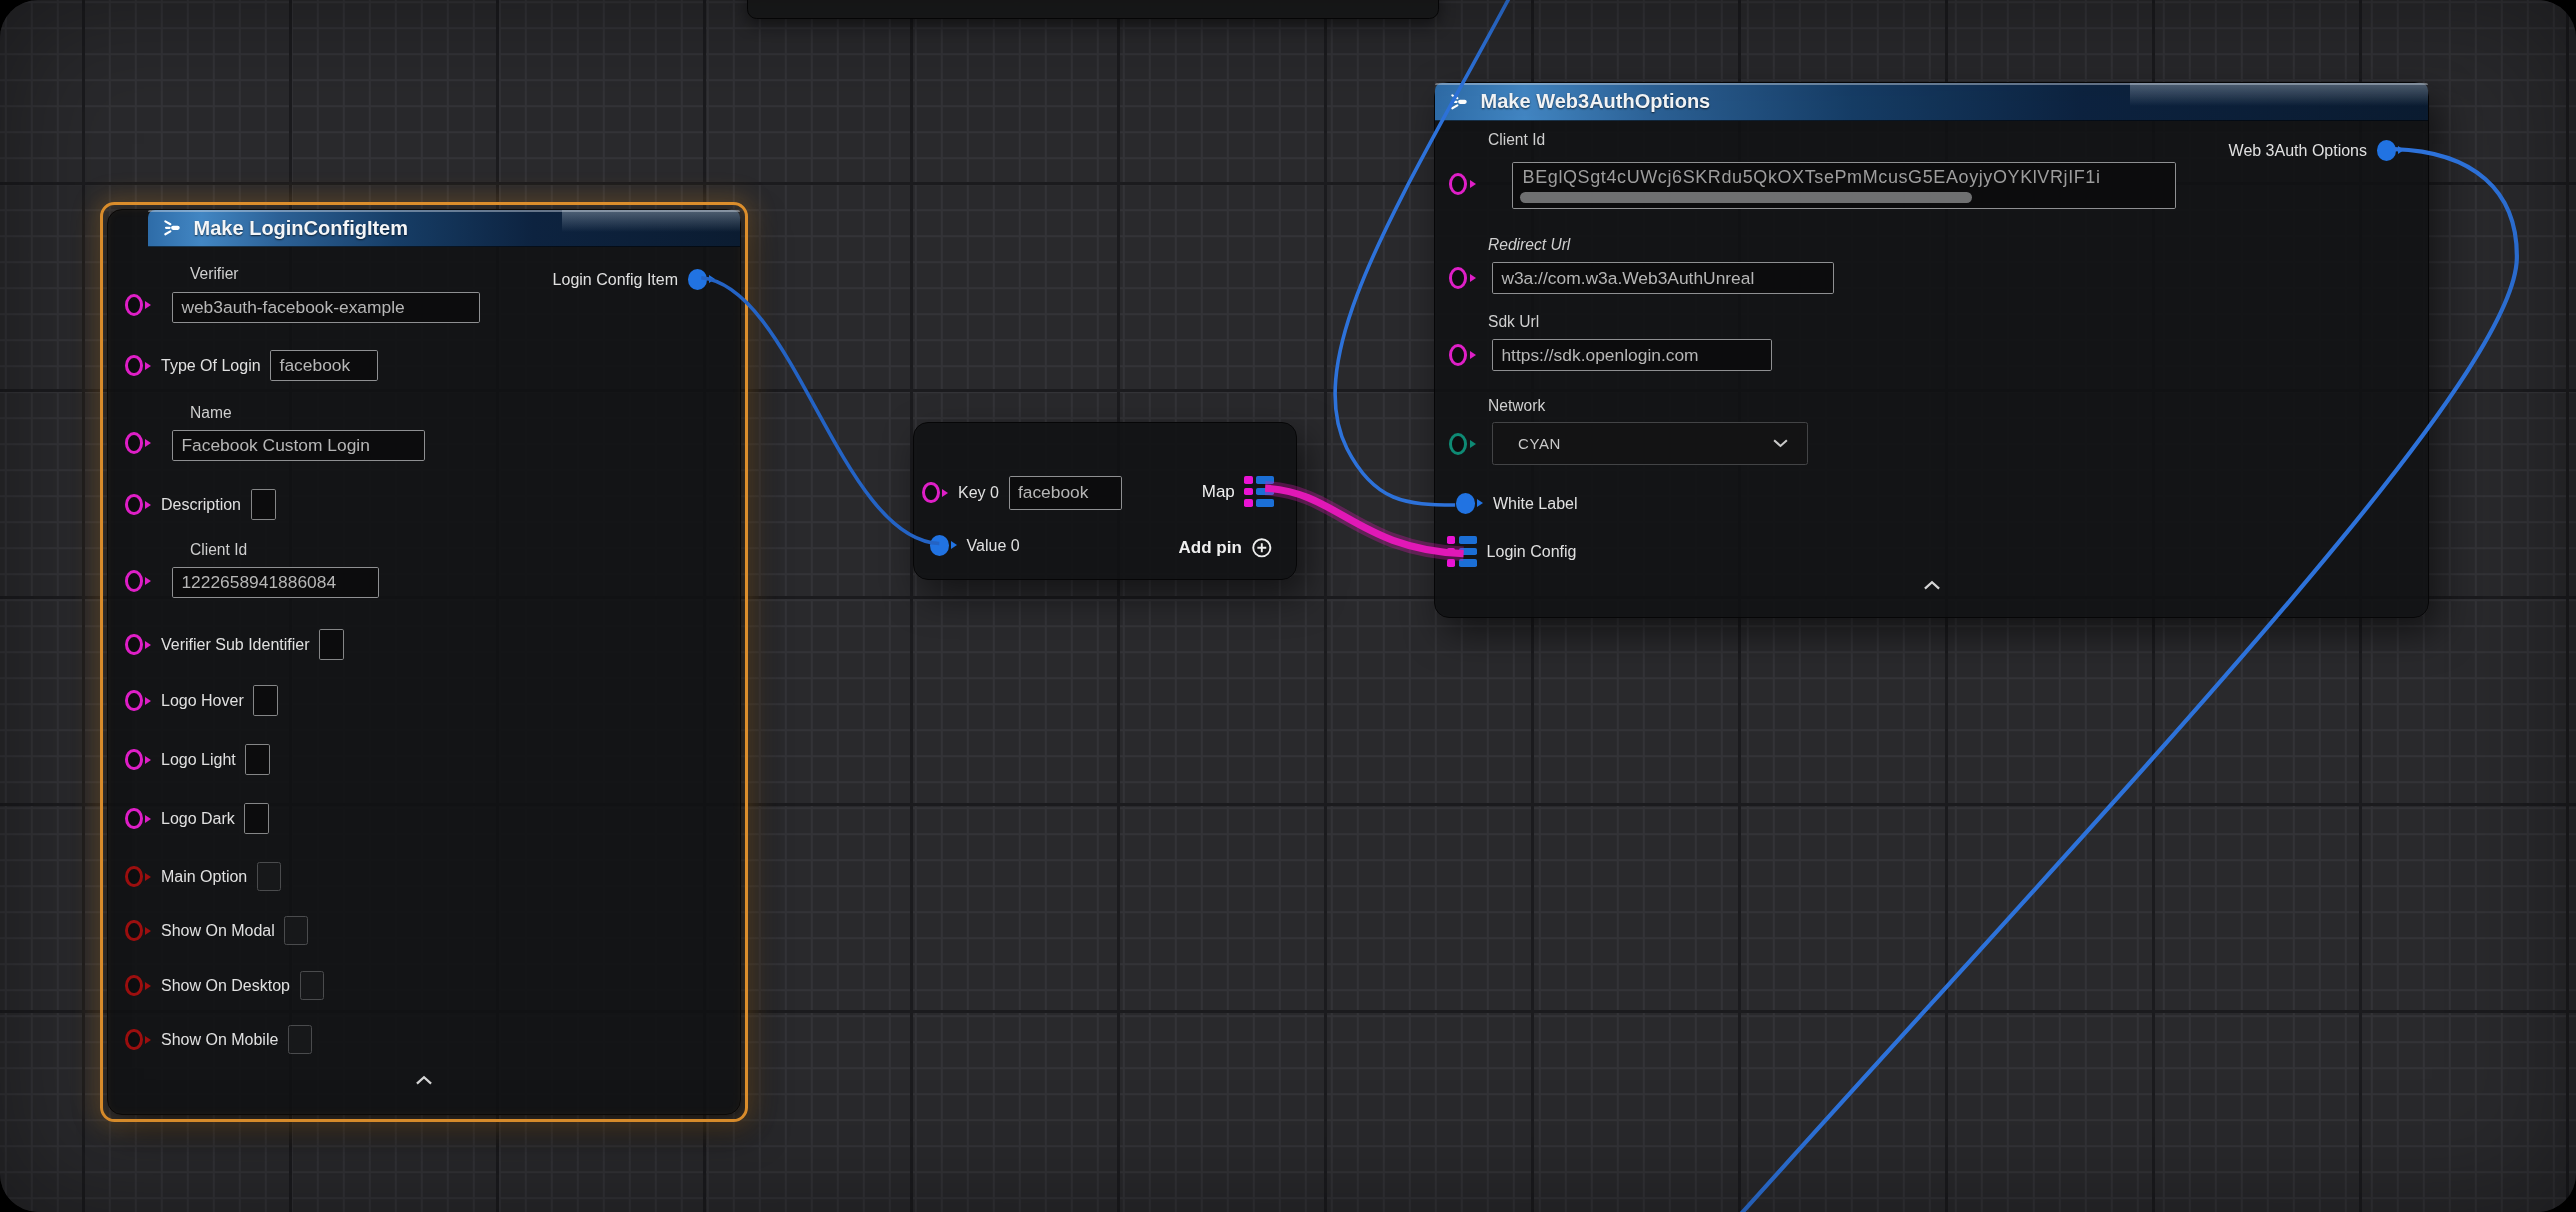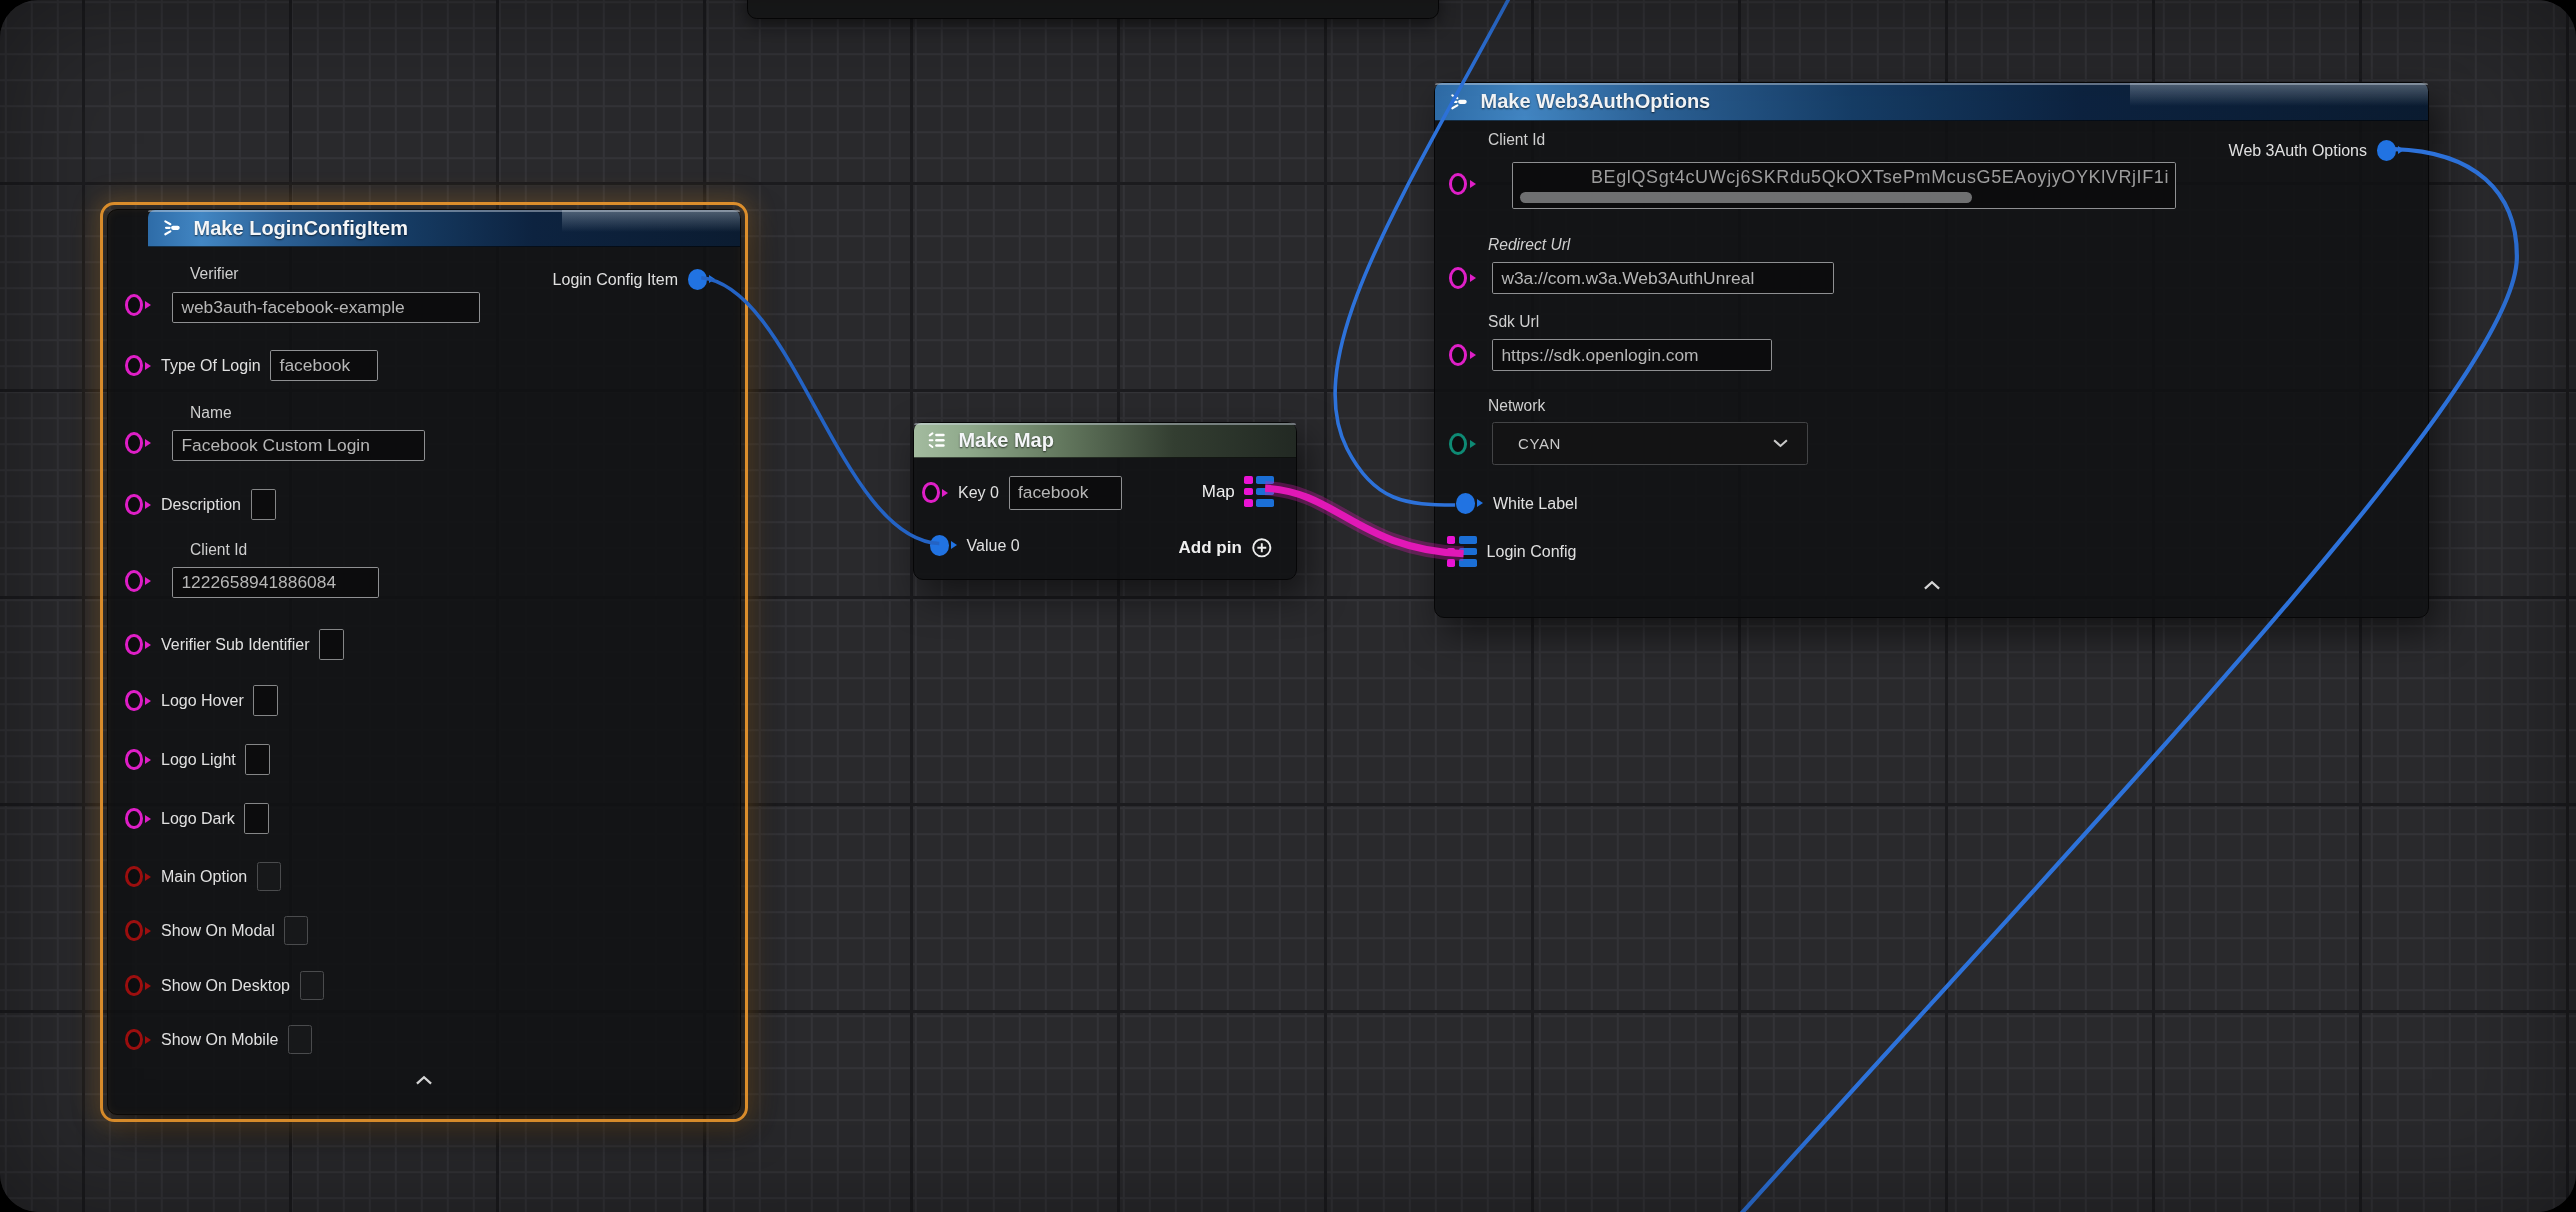--- a/index.html
+++ b/index.html
@@ -11,22 +11,22 @@
       linear-gradient(to bottom,#1b1b1e 0 3px,transparent 3px),
       linear-gradient(to right,#333337 0 1.8px,transparent 1.8px),
       linear-gradient(to bottom,#333337 0 1.8px,transparent 1.8px);
     background-size:207px 207px,207px 207px,26px 26px,26px 26px;
     background-position:82px 182px,82px 182px,4.8px 1.2px,4.8px 1.2px;}
   .vig{position:absolute;inset:0;border-radius:38px;box-shadow:inset 0 0 120px rgba(0,0,0,.40);
     pointer-events:none;z-index:40;}
   .ghost{position:absolute;left:747px;top:-14.4px;width:690px;height:31px;background:#1a1b1c;
     border:1.2px solid #070708;border-radius:9.6px;z-index:3;box-shadow:0 6px 15.6px rgba(0,0,0,.45);}
 
-  .node{position:absolute;background:rgba(16,17,19,.88);border:1.2px solid #060607;border-radius:10px;
-    box-shadow:9.6px 15.6px 36px rgba(0,0,0,.50);z-index:10;text-align:right;}
+  .node{position:absolute;background:rgba(16,17,19,.88);border:1.2px solid #060607;border-radius:15px;
+    box-shadow:9.6px 15.6px 36px rgba(0,0,0,.50);z-index:10;}
   .node.sel::before{content:"";position:absolute;inset:-8.4px;border:3.6px solid #dc8e2c;border-radius:14.4px;
     box-shadow:0 0 23px 4.8px rgba(224,146,44,.25),inset 0 0 13.2px rgba(224,146,44,.15);pointer-events:none;}
 
   .hdr{position:absolute;left:0;right:0;top:0;display:flex;align-items:center;gap:10.8px;
     padding:0 13.2px;border-radius:7.2px 7.2px 0 0;border-bottom:1.2px solid rgba(0,0,0,.6);box-sizing:border-box;}
   .hdr::before{content:"";position:absolute;left:0;right:0;top:0;height:1.8px;
     background:rgba(208,218,228,.45);border-radius:7.2px 7.2px 0 0;}
   .hdr-blue{background:linear-gradient(to right,#2e6ca8 0%,#4286c3 9%,#2c6196 22%,#163d66 42%,#0d2340 65%,#0b1c31 100%);}
   .hdr-green{background:linear-gradient(to right,#a3bb9f 0%,#8fa98b 14%,#64795f 38%,#333e31 68%,#222923 100%);}
   .hdr.sheen::after{content:"";position:absolute;top:0;right:0;width:30%;height:62%;
@@ -218,29 +218,20 @@
     </div>
 
     <div class="chev" style="top:865px;">
       <svg width="18" height="10.8" viewBox="0 0 28 16">
         <polyline points="3,13 14,3 25,13" stroke="#d5d5d5" stroke-width="3.5" fill="none"></polyline>
       </svg>
     </div>
   </div>
 
   <div class="node" style="left:913px;top:422px;width:382px;height:156px;">
-    <div class="hdr hdr-green" style="height:35px;">
-      <svg width="20.4" height="20.4" viewBox="0 0 30 30">
-        <path d="M8 5 L4 8 M8 25 L4 22 M4 15 H8" stroke="#fff" stroke-width="3" stroke-linecap="round" fill="none"></path>
-        <rect x="12" y="5.5" width="14" height="3.6" rx="1.8" fill="#fff"></rect>
-        <rect x="12" y="13.2" width="14" height="3.6" rx="1.8" fill="#fff"></rect>
-        <rect x="12" y="20.9" width="14" height="3.6" rx="1.8" fill="#fff"></rect>
-      </svg>
-      <span class="ht">Make Map</span>
-    </div>
 
     <div class="irow" style="top:54px;left:8px;">
       <span class="pin" style="--c:#df1fc7;">
           <span class="ring"></span>
           <span class="nub"></span>
         </span>
       <span class="lb">Key 0</span>
       <div class="vbox" style="width:113px;height:34px;">
         <span>facebook</span>
       </div>

